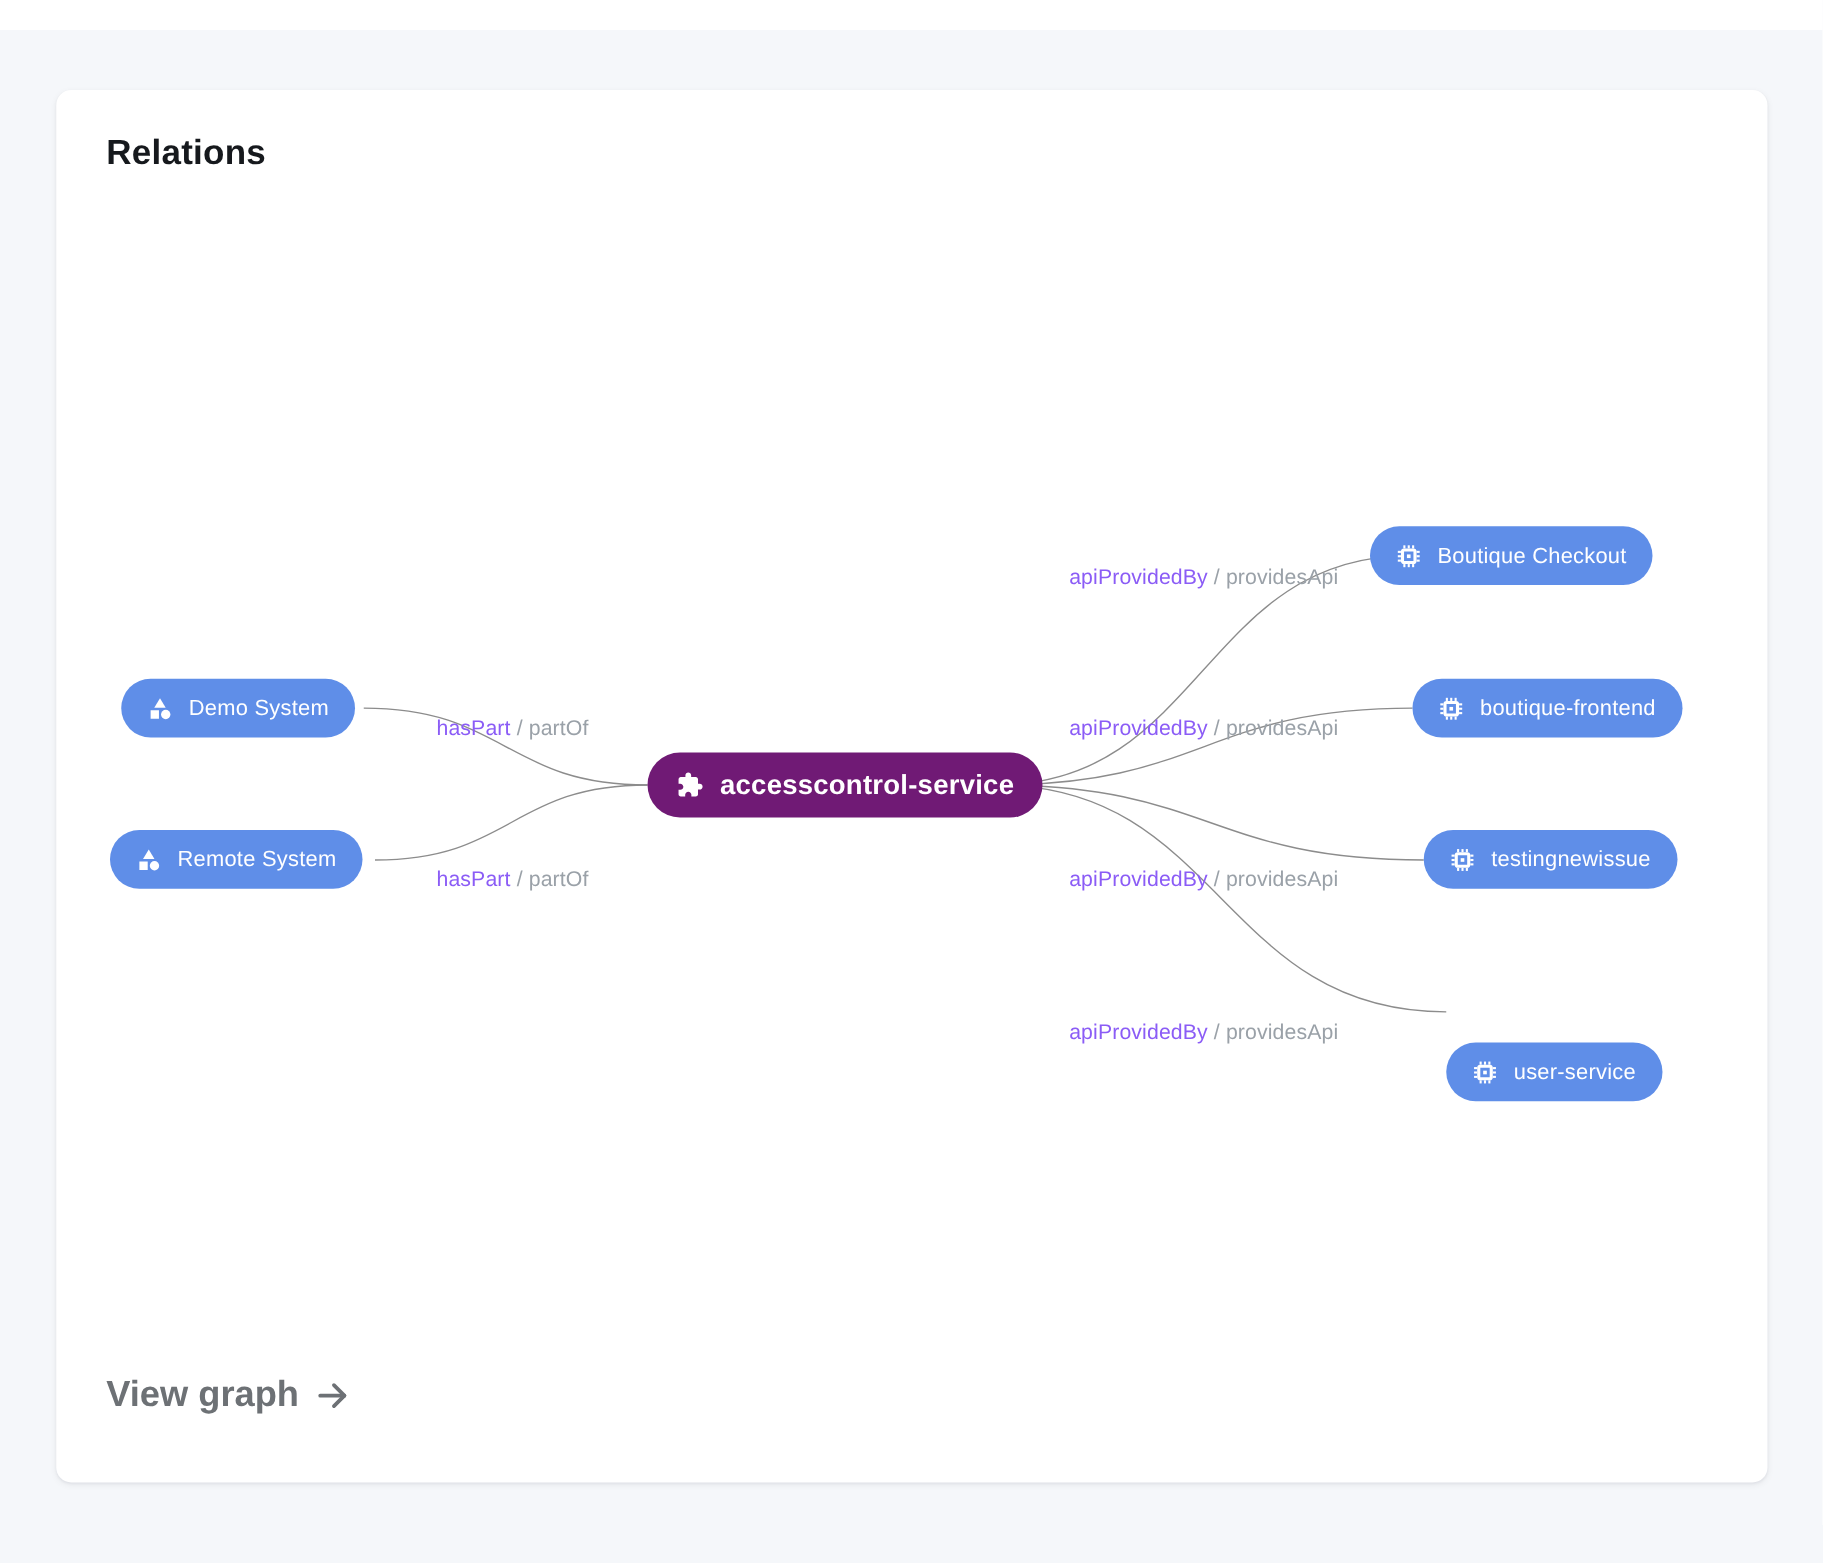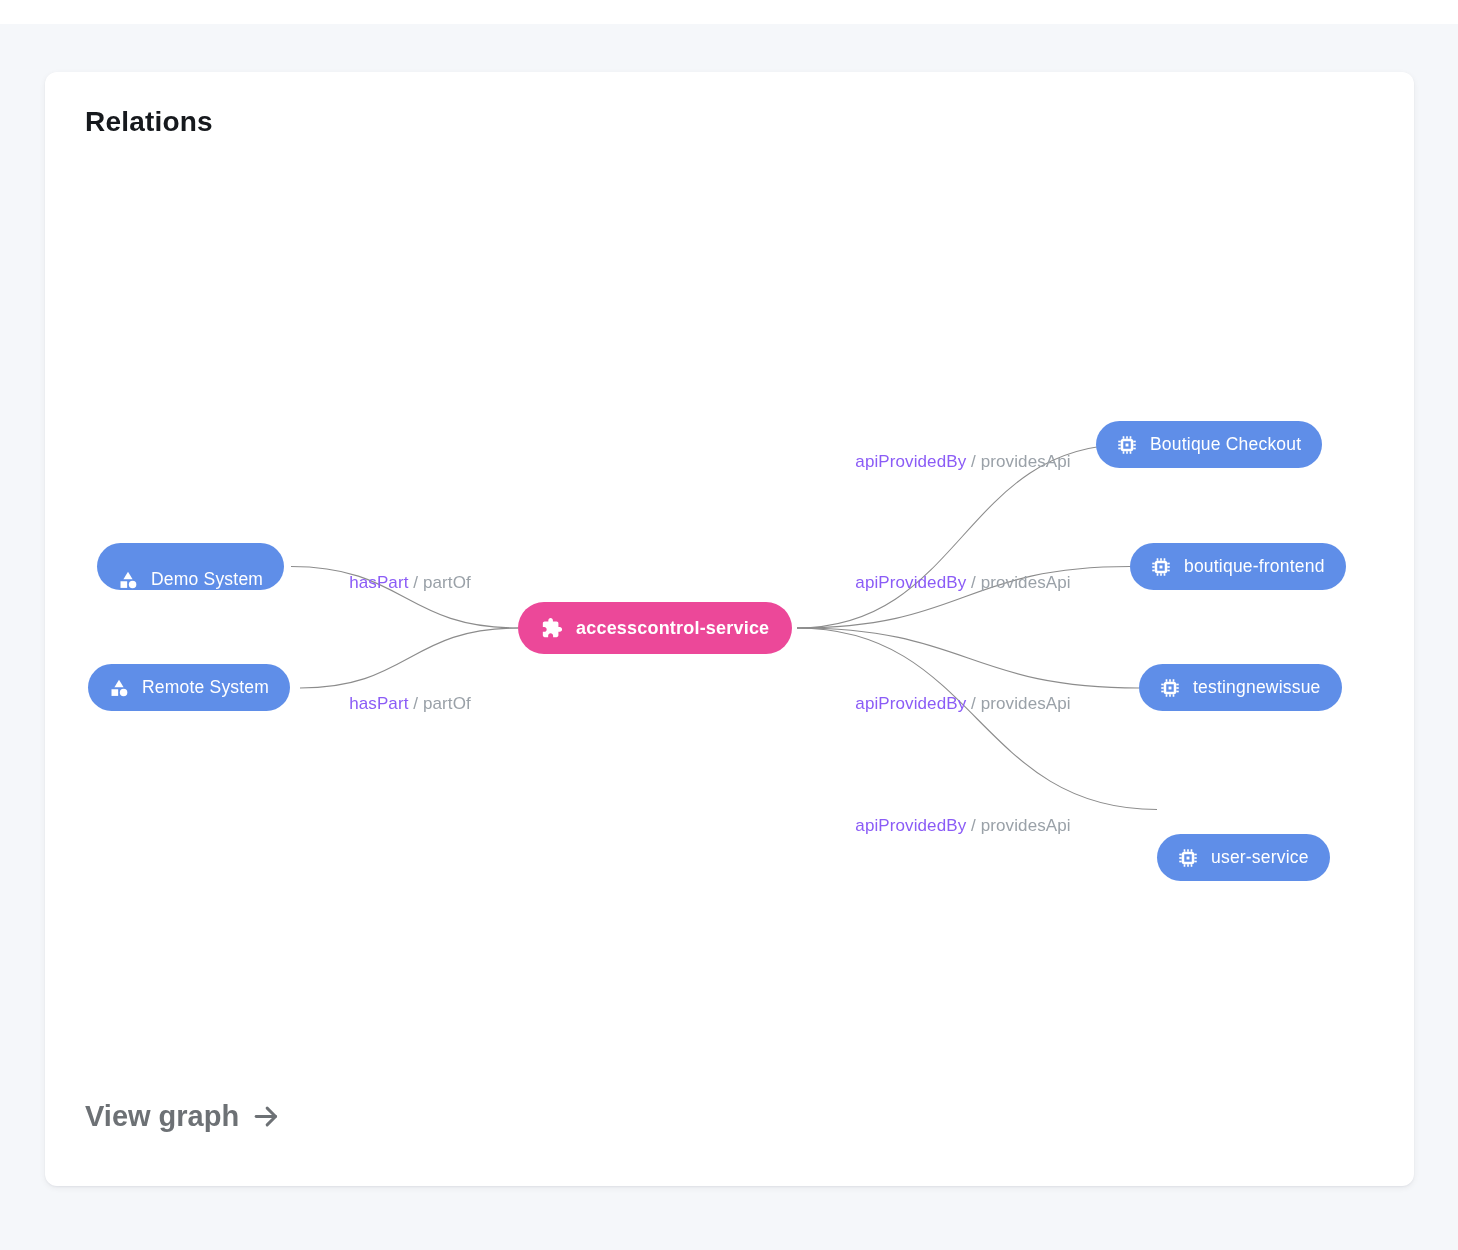--- a/index.html
+++ b/index.html
@@ -33,22 +33,22 @@
   .lbl-sep, .lbl-secondary { color: #9aa1a8; font-weight: 400; }
 
   .node {
     position: absolute; display: flex; align-items: center; gap: 13px;
     height: 47px; padding: 0 21px; border-radius: 24px;
     color: #ffffff; font-size: 17.5px; letter-spacing: .2px;
     cursor: pointer; user-select: none;
   }
   .node.blue { background: #5f8ee8; }
   .node.orange {
-    background: #ec4899; height: 52px; border-radius: 26px;
-    font-weight: 700; font-size: 18px; padding: 0 23px; justify-content: flex-end;
+    background: #701a75; height: 52px; border-radius: 26px;
+    font-weight: 700; font-size: 22px; padding: 0 23px; justify-content: flex-end;
   }
   .node-icon { display: flex; align-items: center; }
   .node-label { white-space: nowrap; }
 
   .view-graph {
     position: absolute; left: 40px; top: 1028px;
     display: inline-flex; align-items: center; gap: 12px;
     font-size: 29px; font-weight: 700; color: #6d7175;
     text-decoration: none; cursor: pointer;
   }
@@ -97,21 +97,21 @@
         <span class="lbl-primary">apiProvidedBy</span>
         <span class="lbl-sep">/</span>
         <span class="lbl-secondary">providesApi</span>
       </div>
       <div class="edge-label" style="left:918px; top:754px;">
         <span class="lbl-primary">apiProvidedBy</span>
         <span class="lbl-sep">/</span>
         <span class="lbl-secondary">providesApi</span>
       </div>
 
-      <div class="node blue" style="left:52px; top:471px;align-items:flex-end;">
+      <div class="node blue" style="left:52px; top:471px;">
         <span class="node-icon">
           <svg width="20" height="20" viewBox="0 0 24 24" fill="#ffffff">
               <path d="m12 2-5.5 9h11z"></path>
               <circle cx="17.5" cy="17.5" r="4.5"></circle>
               <path d="M3 13.5h8v8H3z"></path>
             </svg>
         </span>
         <span class="node-label">Demo System</span>
       </div>
       <div class="node blue" style="left:43px; top:592px;">

